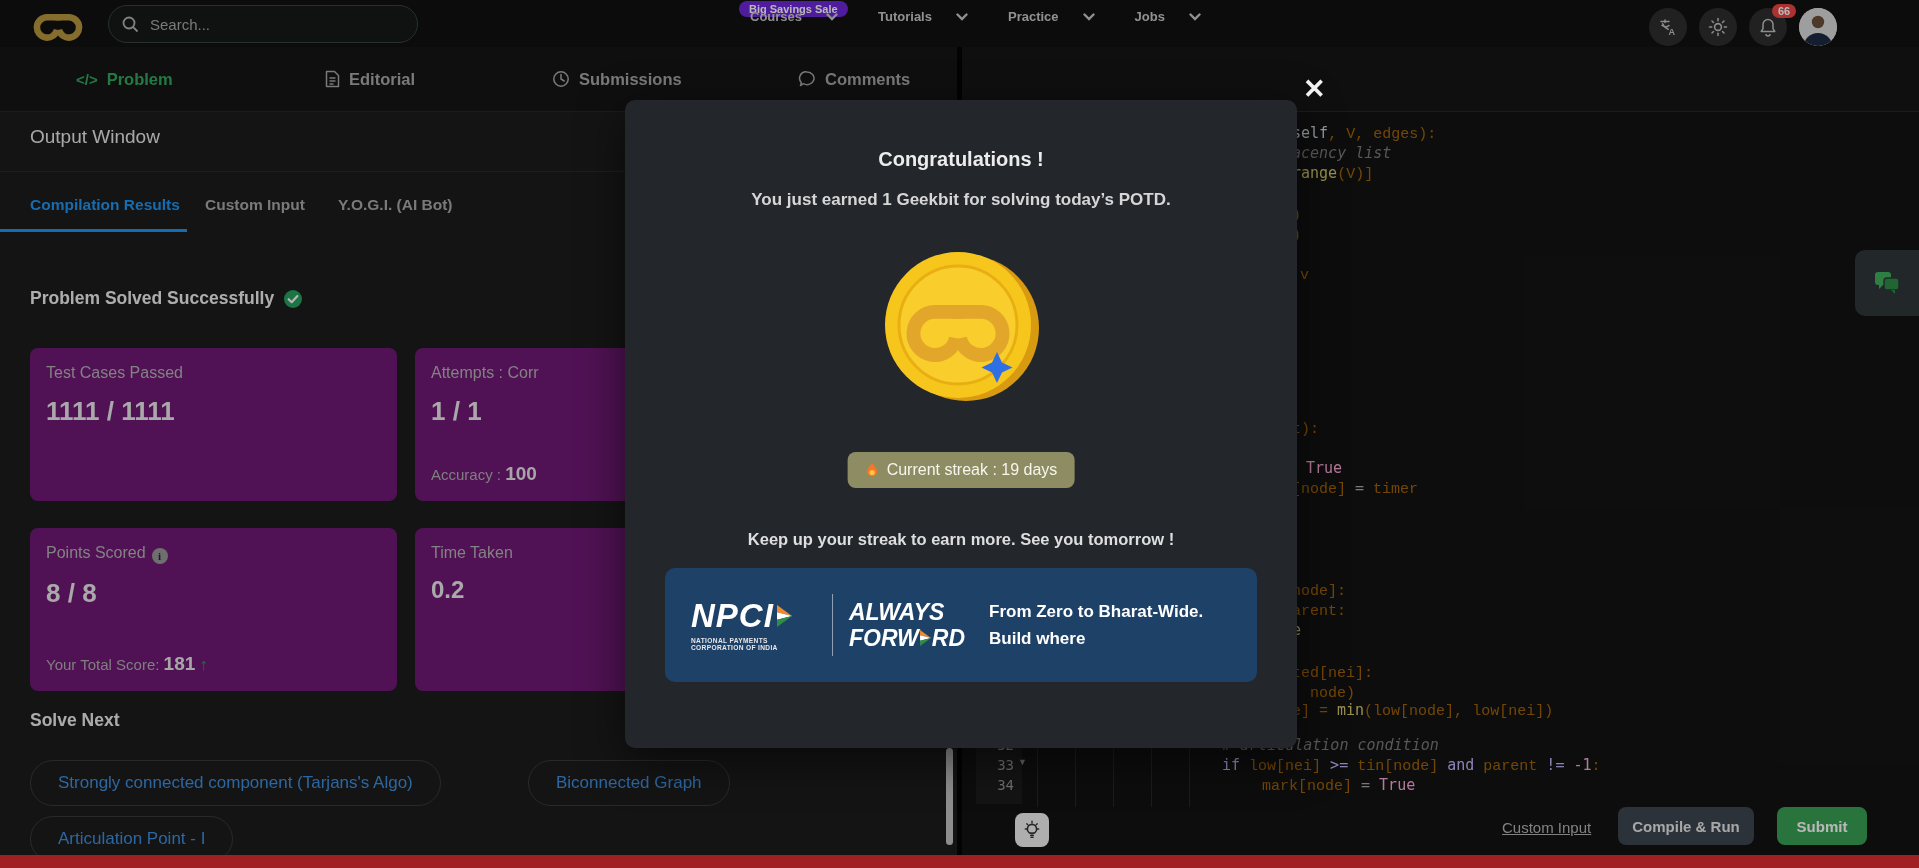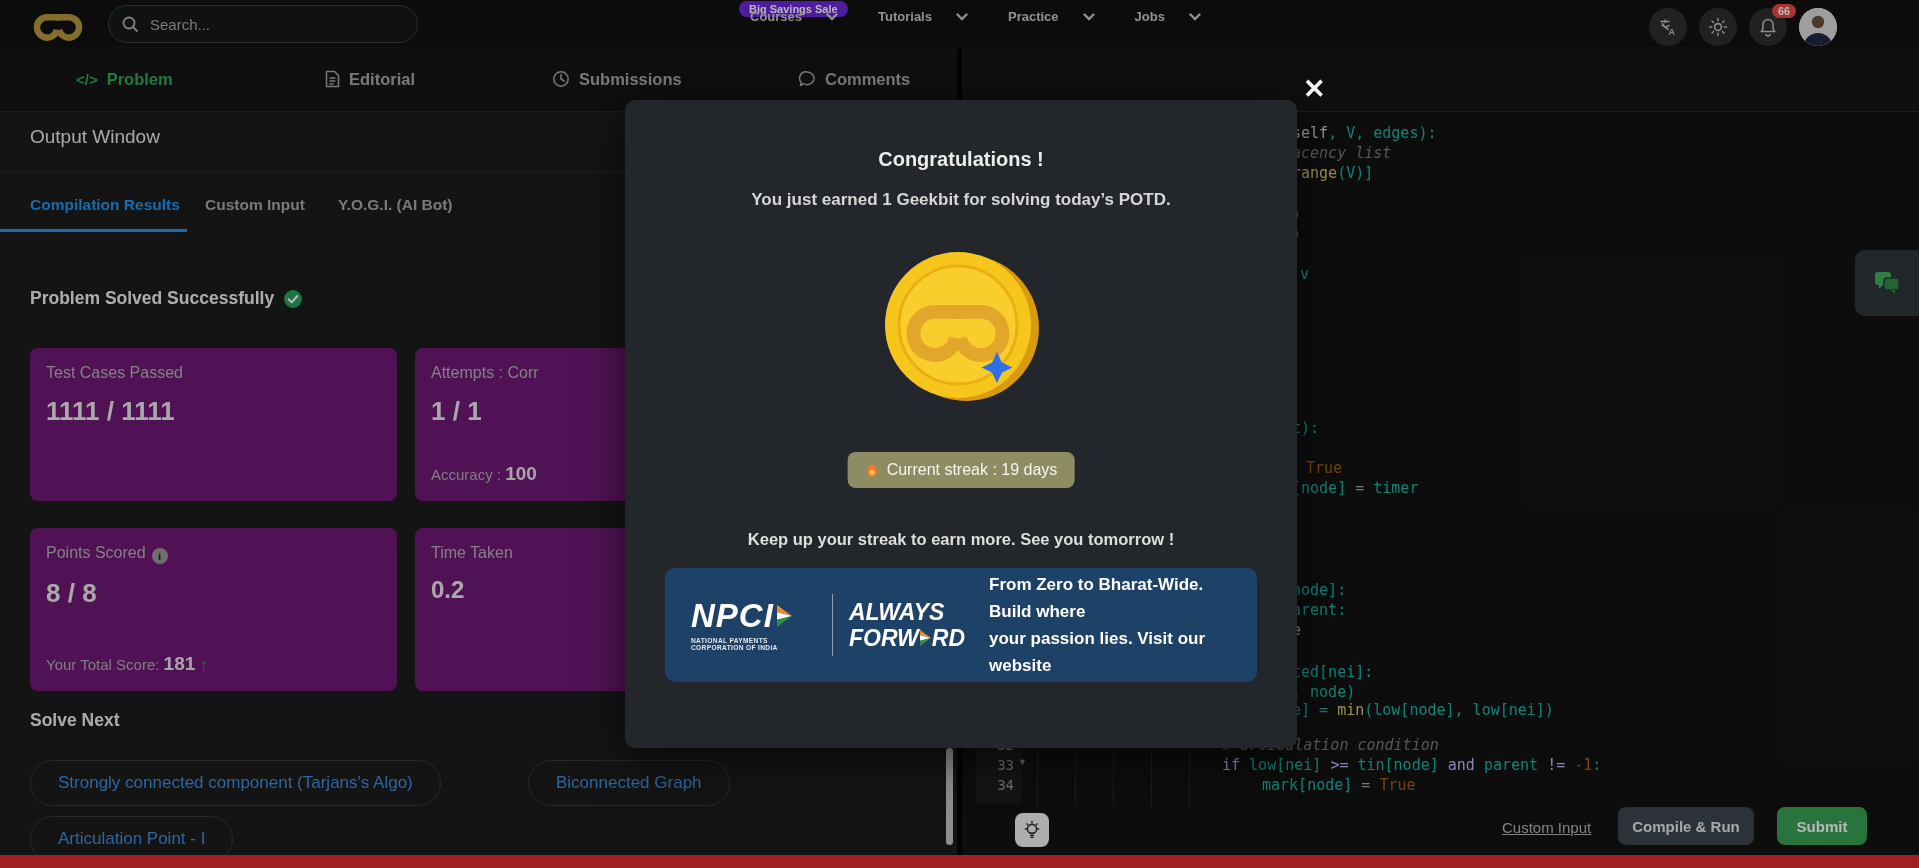--- a/index.html
+++ b/index.html
@@ -73,22 +73,22 @@
           padding:0 27px;font-size:17px;color:#3f8fe0;cursor:pointer;white-space:nowrap;}
   .lp-scrollbar{position:absolute;left:946px;top:636px;width:7px;height:97px;background:#c4c4c4;
           border-radius:4px;}
 
   
   .right-panel{position:absolute;left:962px;top:112px;width:957px;height:743px;background:#131313;}
   .gutter{position:absolute;left:14px;top:0;width:46px;height:692px;background:#1d1d1d;}
   .iguide{position:absolute;top:603px;width:1px;height:92px;background:#272727;}
   .frag{position:absolute;font-family:"DejaVu Sans Mono",monospace;font-size:15px;
         line-height:20px;white-space:pre;}
-  .tk-d{color:#14b8a6;} .tk-c{color:#7a7a7a;font-style:italic;} .tk-k{color:#c4b5fd;}
-  .tk-f{color:#d3c76d;} .tk-n{color:#a16207;} .tk-o{color:#a8a8a8;} .tk-v{color:#ccd3da;}
+  .tk-d{color:#a16207;font-family:Liberation Mono, monospace;} .tk-c{color:#7a7a7a;font-style:italic;} .tk-k{color:#c4b5fd;}
+  .tk-f{color:#d3c76d;} .tk-n{color:#f9a8d4;} .tk-o{color:#a8a8a8;} .tk-v{color:#ccd3da;}
   .lnum{position:absolute;left:14px;width:38px;text-align:right;color:#9a9a9a;
         font-family:"DejaVu Sans Mono",monospace;font-size:14px;line-height:20px;}
   .lcode{position:absolute;font-family:"DejaVu Sans Mono",monospace;font-size:15px;line-height:20px;white-space:pre;}
   .fold-caret{position:absolute;left:56px;top:645px;color:#8a8a8a;font-size:9px;}
   .f1{left:330px;top:11px;} .f2{left:330px;top:31px;} .f3{left:330px;top:51px;}
   .f4{left:330px;top:92px;} .f5{left:330px;top:112px;} .f6{left:338px;top:152px;}
   .f7{left:330px;top:306px;} .f8{left:344px;top:346px;} .f9{left:330px;top:366px;}
   .f10{left:330px;top:468px;} .f11{left:330px;top:488px;} .f12{left:330px;top:508px;}
   .f13{left:330px;top:550px;} .f14{left:330px;top:570px;} .f15{left:330px;top:588px;}
   .n32{top:623px;} .n33{top:643px;} .n34{top:663px;}
@@ -497,17 +497,16 @@
           <svg width="11" height="16" viewBox="0 0 15 22" style="margin:0 1px;">
             <path d="M0 0 L15 11 L0 7.3 Z" fill="#ef8a2d"></path>
             <path d="M0 7.3 L15 11 L0 14.7 Z" fill="#ffffff"></path>
             <path d="M0 14.7 L15 11 L0 22 Z" fill="#2f8d46"></path>
           </svg>
           <span>RD</span>
         </div>
       </div>
       <div class="npci-text">
         <div>From Zero to Bharat-Wide. Build where</div>
-        <div>your passion lies. Visit our website</div>
       </div>
     </div>
   </div>
 </div>
 
 </body></html>

